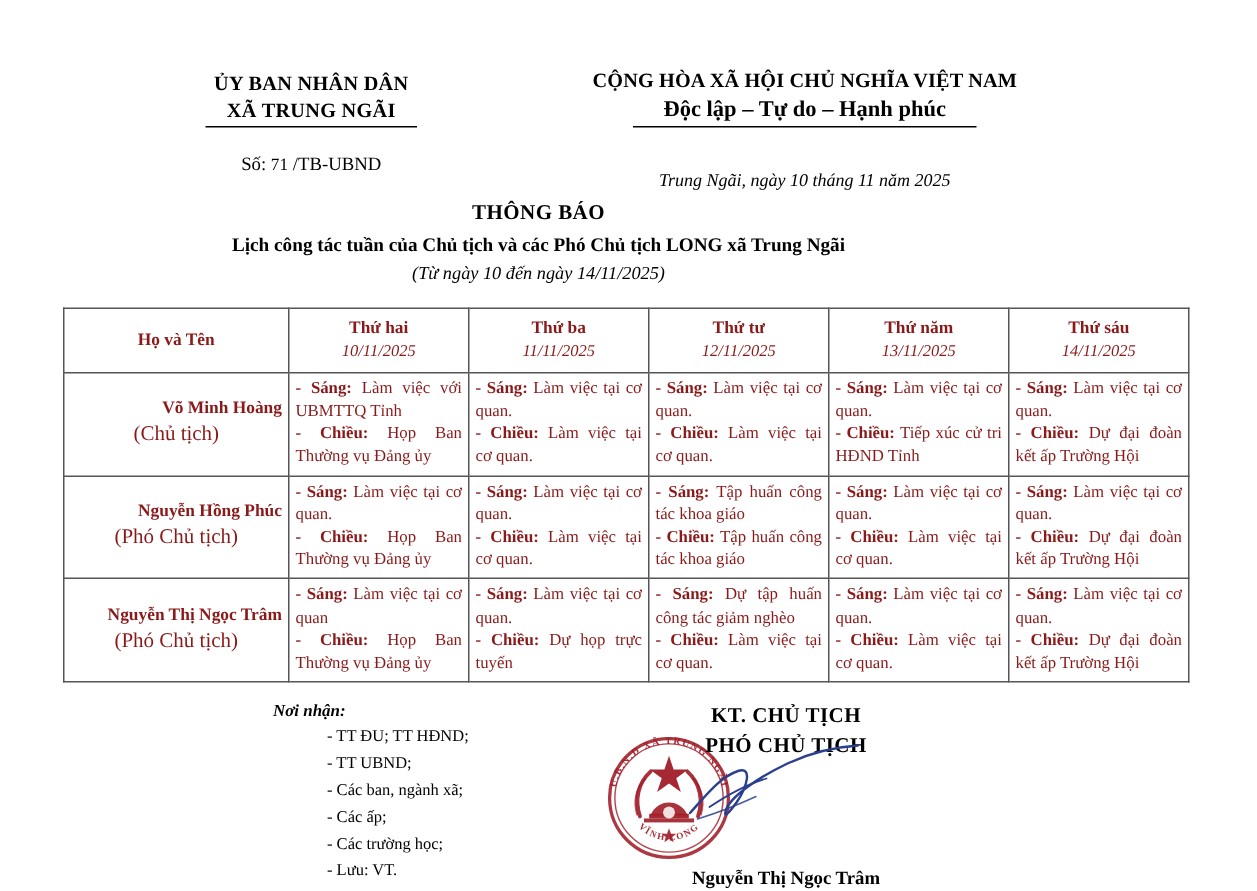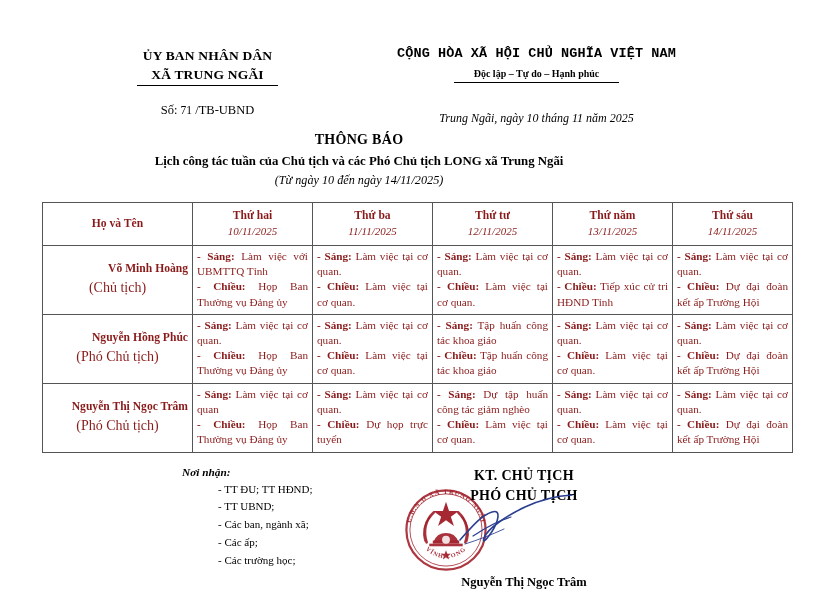--- a/index.html
+++ b/index.html
@@ -59,25 +59,24 @@
     line-height: 1.3;
   }
   .doc-number .num {
     font-size: 11.5px;
   }
   .nation {
     font-weight: bold;
     font-size: 13.5px;
     letter-spacing: 0.1px;
     line-height: 1.42;
-    font-family: Liberation Mono, monospace;
   }
   .motto {
     font-weight: bold;
-    font-size: 10px;
+    font-size: 15px;
     display: inline-block;
     border-bottom: 1.2px solid #000;
     padding: 0 20px 1px 20px;
     line-height: 1.35;
   }
   .place-date {
     font-style: italic;
     font-size: 12px;
     margin-top: 28px;
     line-height: 1.3;
@@ -400,20 +399,21 @@
 
   <div class="footer">
 
     <div class="recipients">
       <div class="rec-title">Nơi nhận:</div>
       <div class="rec-item">- TT ĐU; TT HĐND;</div>
       <div class="rec-item">- TT UBND;</div>
       <div class="rec-item">- Các ban, ngành xã;</div>
       <div class="rec-item">- Các ấp;</div>
       <div class="rec-item">- Các trường học;</div>
+      <div class="rec-item">- Lưu: VT.</div>
     </div>
 
     <div class="signature">
       <div class="sig-role1">KT. CHỦ TỊCH</div>
       <div class="sig-role2">PHÓ CHỦ TỊCH</div>
 
       <svg class="seal" viewBox="0 0 200 200">
         <defs>
           <path id="arcTop" d="M 100,100 m -82,0 a 82,82 0 1,1 164,0" fill="none"></path>
           <path id="arcBot" d="M 100,100 m -64,0 a 64,64 0 1,0 128,0" fill="none"></path>

